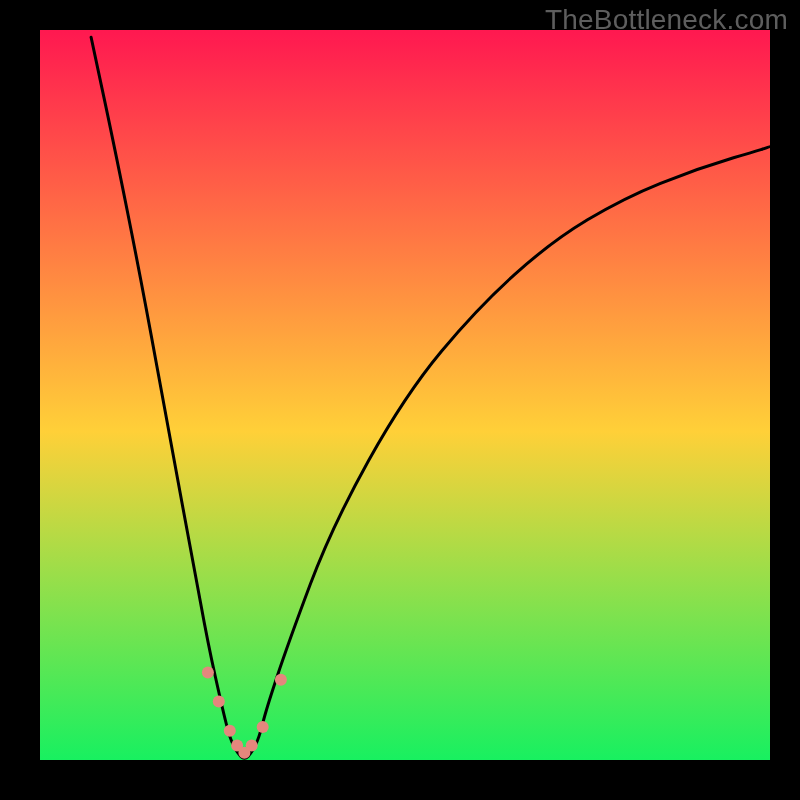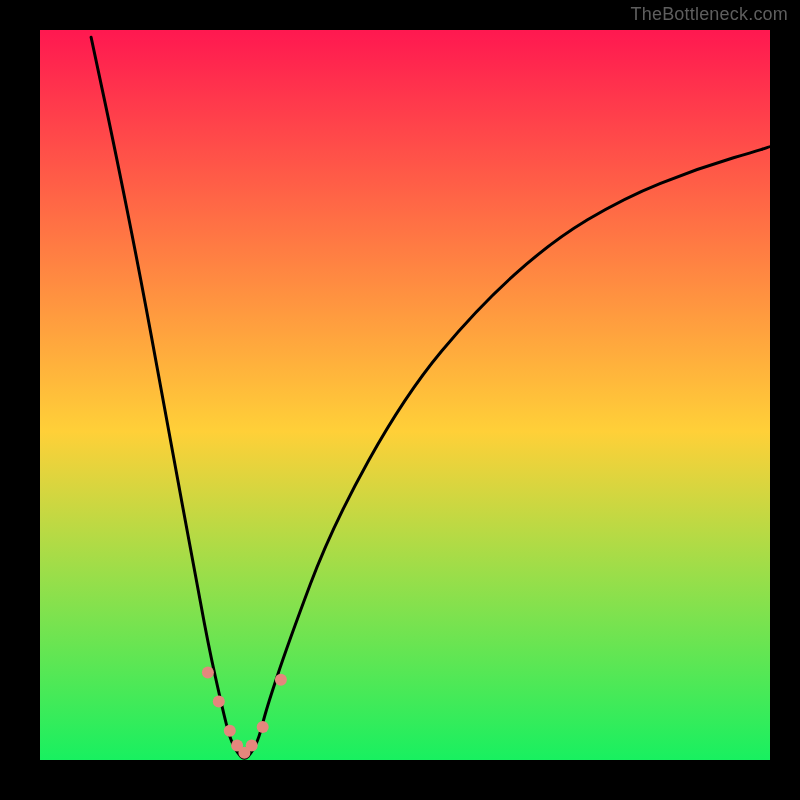--- a/index.html
+++ b/index.html
@@ -15,21 +15,21 @@
     position: relative;
     width: 800px;
     height: 800px;
     background: #000000;
   }
   .watermark {
     position: absolute;
     top: 4px;
     right: 12px;
     color: #5e5e5e;
-    font-size: 18px;
+    font-size: 28px;
     font-weight: 400;
     letter-spacing: 0.2px;
     z-index: 20;
   }
   svg.plot {
     position: absolute;
     left: 40px;
     top: 30px;
     width: 730px;
     height: 730px;

